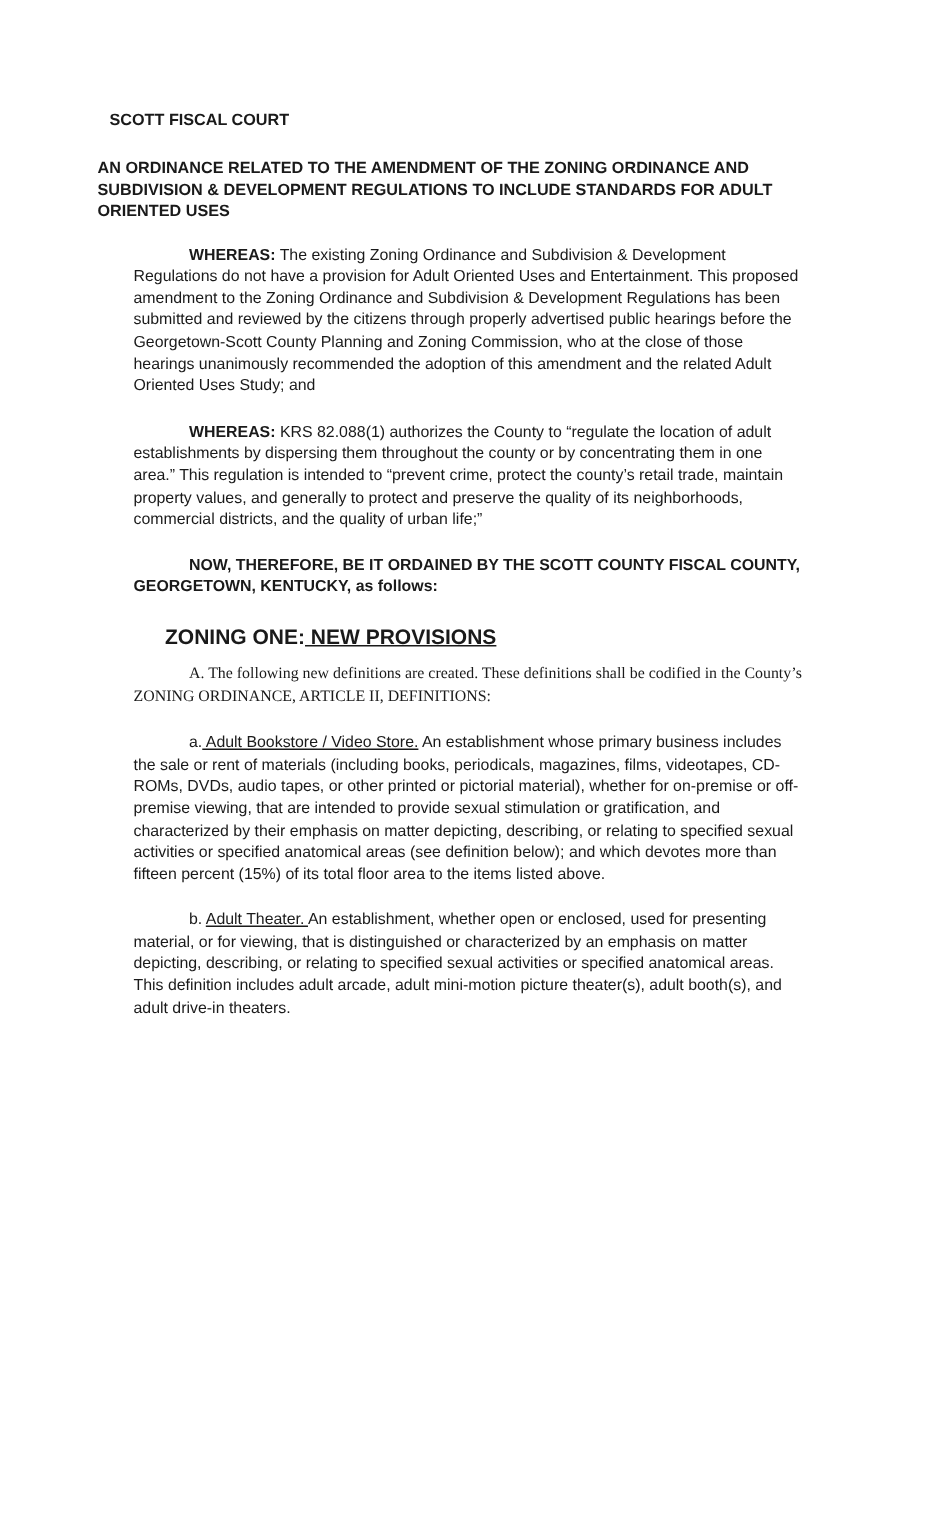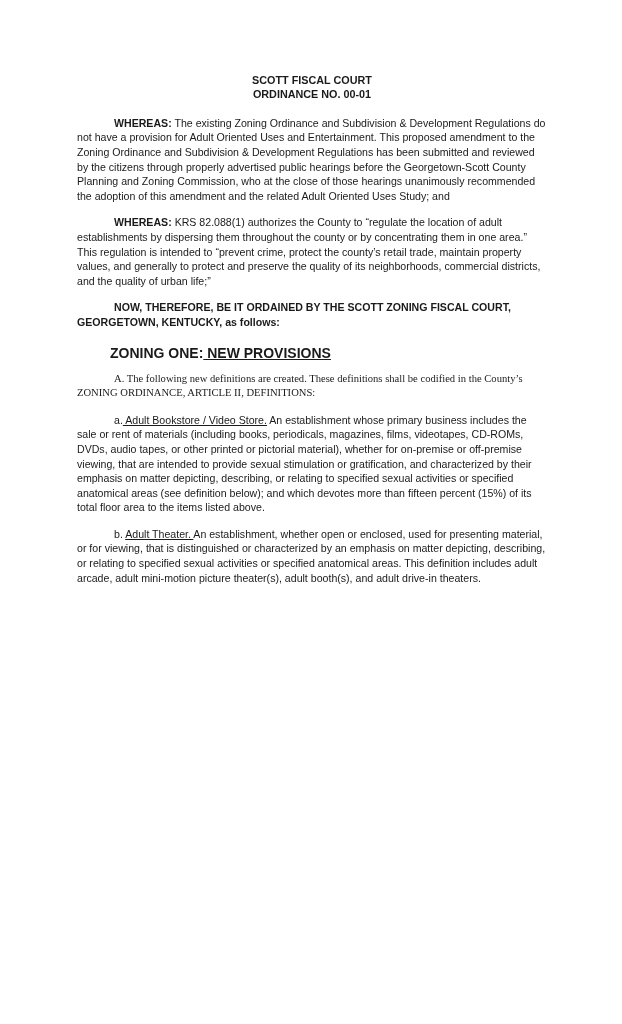--- a/index.html
+++ b/index.html
@@ -17,35 +17,35 @@
     }
     .page {
       position: absolute;
       left: 73px;
       top: 73px;
       width: 478px;
       font-size: 10.6px;
       line-height: 14.6px;
     }
     .center {
-      text-align: center;
+      text-align: left;
       font-weight: bold;
     }
     .title-block {
       font-size: 10.8px;
       line-height: 14.4px;
       margin: 0;
     }
     .subtitle-block {
       margin: 18px -8px 0 -8px;
       font-size: 10.8px;
       line-height: 14.4px;
     }
     p {
-      margin: 4px;
+      margin: 16px;
     }
     .para {
       margin-top: 12px;
     }
     .indent {
       display: inline-block;
       width: 37px;
     }
     .b { font-weight: bold; }
     .u { text-decoration: underline; }
@@ -60,29 +60,29 @@
     .mt12 { margin-top: 12px; }
     .mt14 { margin-top: 14px; }
   </style>
 </head>
 <body>
 
 <div class="page">
 
   <div class="center title-block">
     <div>SCOTT FISCAL COURT</div>
-    <div>ORDINANCE NO. 00-01</div>
   </div>
 
+  <div class="center subtitle-block">AN ORDINANCE RELATED TO THE AMENDMENT OF THE ZONING ORDINANCE AND SUBDIVISION &amp; DEVELOPMENT REGULATIONS TO INCLUDE STANDARDS FOR ADULT ORIENTED USES</div>
 
   <p class="para mt14"><span class="indent"></span><span class="b">WHEREAS:</span><span> The existing Zoning Ordinance and Subdivision &amp; Development Regulations do not have a provision for Adult Oriented Uses and Entertainment. This proposed amendment to the Zoning Ordinance and Subdivision &amp; Development Regulations has been submitted and reviewed by the citizens through properly advertised public hearings before the Georgetown-Scott County Planning and Zoning Commission, who at the close of those hearings unanimously recommended the adoption of this amendment and the related Adult Oriented Uses Study; and</span></p>
 
   <p class="para mt12"><span class="indent"></span><span class="b">WHEREAS:</span><span> KRS 82.088(1) authorizes the County to “regulate the location of adult establishments by dispersing them throughout the county or by concentrating them in one area.” This regulation is intended to “prevent crime, protect the county’s retail trade, maintain property values, and generally to protect and preserve the quality of its neighborhoods, commercial districts, and the quality of urban life;”</span></p>
 
-  <p class="para mt12 b"><span class="indent"></span><span>NOW, THEREFORE, BE IT ORDAINED BY THE SCOTT ZONING FISCAL COURT, GEORGETOWN, KENTUCKY, as follows:</span></p>
+  <p class="para mt12 b"><span class="indent"></span><span>NOW, THEREFORE, BE IT ORDAINED BY THE SCOTT COUNTY FISCAL COUNTY, GEORGETOWN, KENTUCKY, as follows:</span></p>
 
   <div class="section-heading"><span>ZONING ONE:</span><span class="u"> NEW PROVISIONS</span></div>
 
   <p class="para mt10"><span class="indent"></span><span>A. The following new definitions are created. These definitions shall be codified in the County’s ZONING ORDINANCE, ARTICLE II, DEFINITIONS:</span></p>
 
 
   <p class="para mt12"><span class="indent"></span><span>a.</span><span class="u"> Adult Bookstore / Video Store.</span><span> An establishment whose primary business includes the sale or rent of materials (including books, periodicals, magazines, films, videotapes, CD-ROMs, DVDs, audio tapes, or other printed or pictorial material), whether for on-premise or off-premise viewing, that are intended to provide sexual stimulation or gratification, and characterized by their emphasis on matter depicting, describing, or relating to specified sexual activities or specified anatomical areas (see definition below); and which devotes more than fifteen percent (15%) of its total floor area to the items listed above.</span></p>
 
   <p class="para mt12"><span class="indent"></span><span>b. </span><span class="u">Adult Theater. </span><span>An establishment, whether open or enclosed, used for presenting material, or for viewing, that is distinguished or characterized by an emphasis on matter depicting, describing, or relating to specified sexual activities or specified anatomical areas. This definition includes adult arcade, adult mini-motion picture theater(s), adult booth(s), and adult drive-in theaters.</span></p>
 

